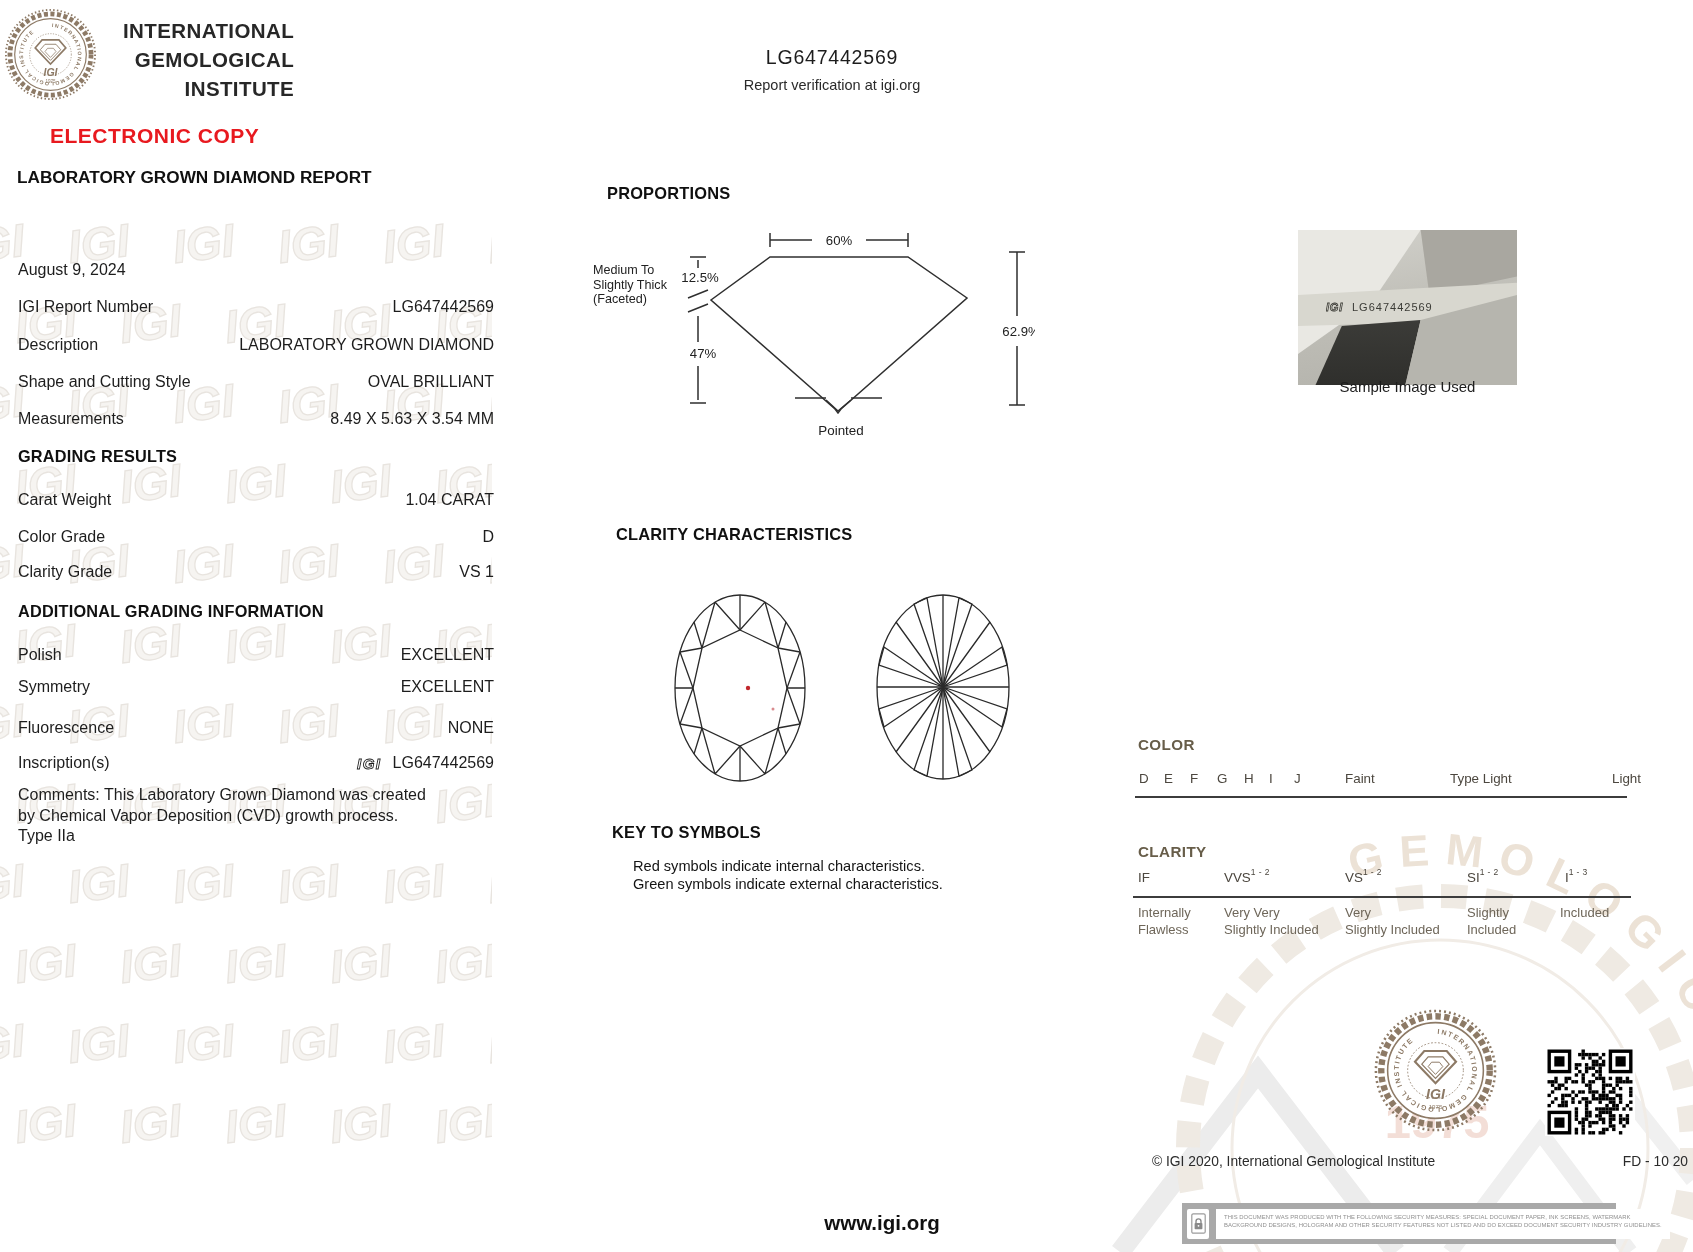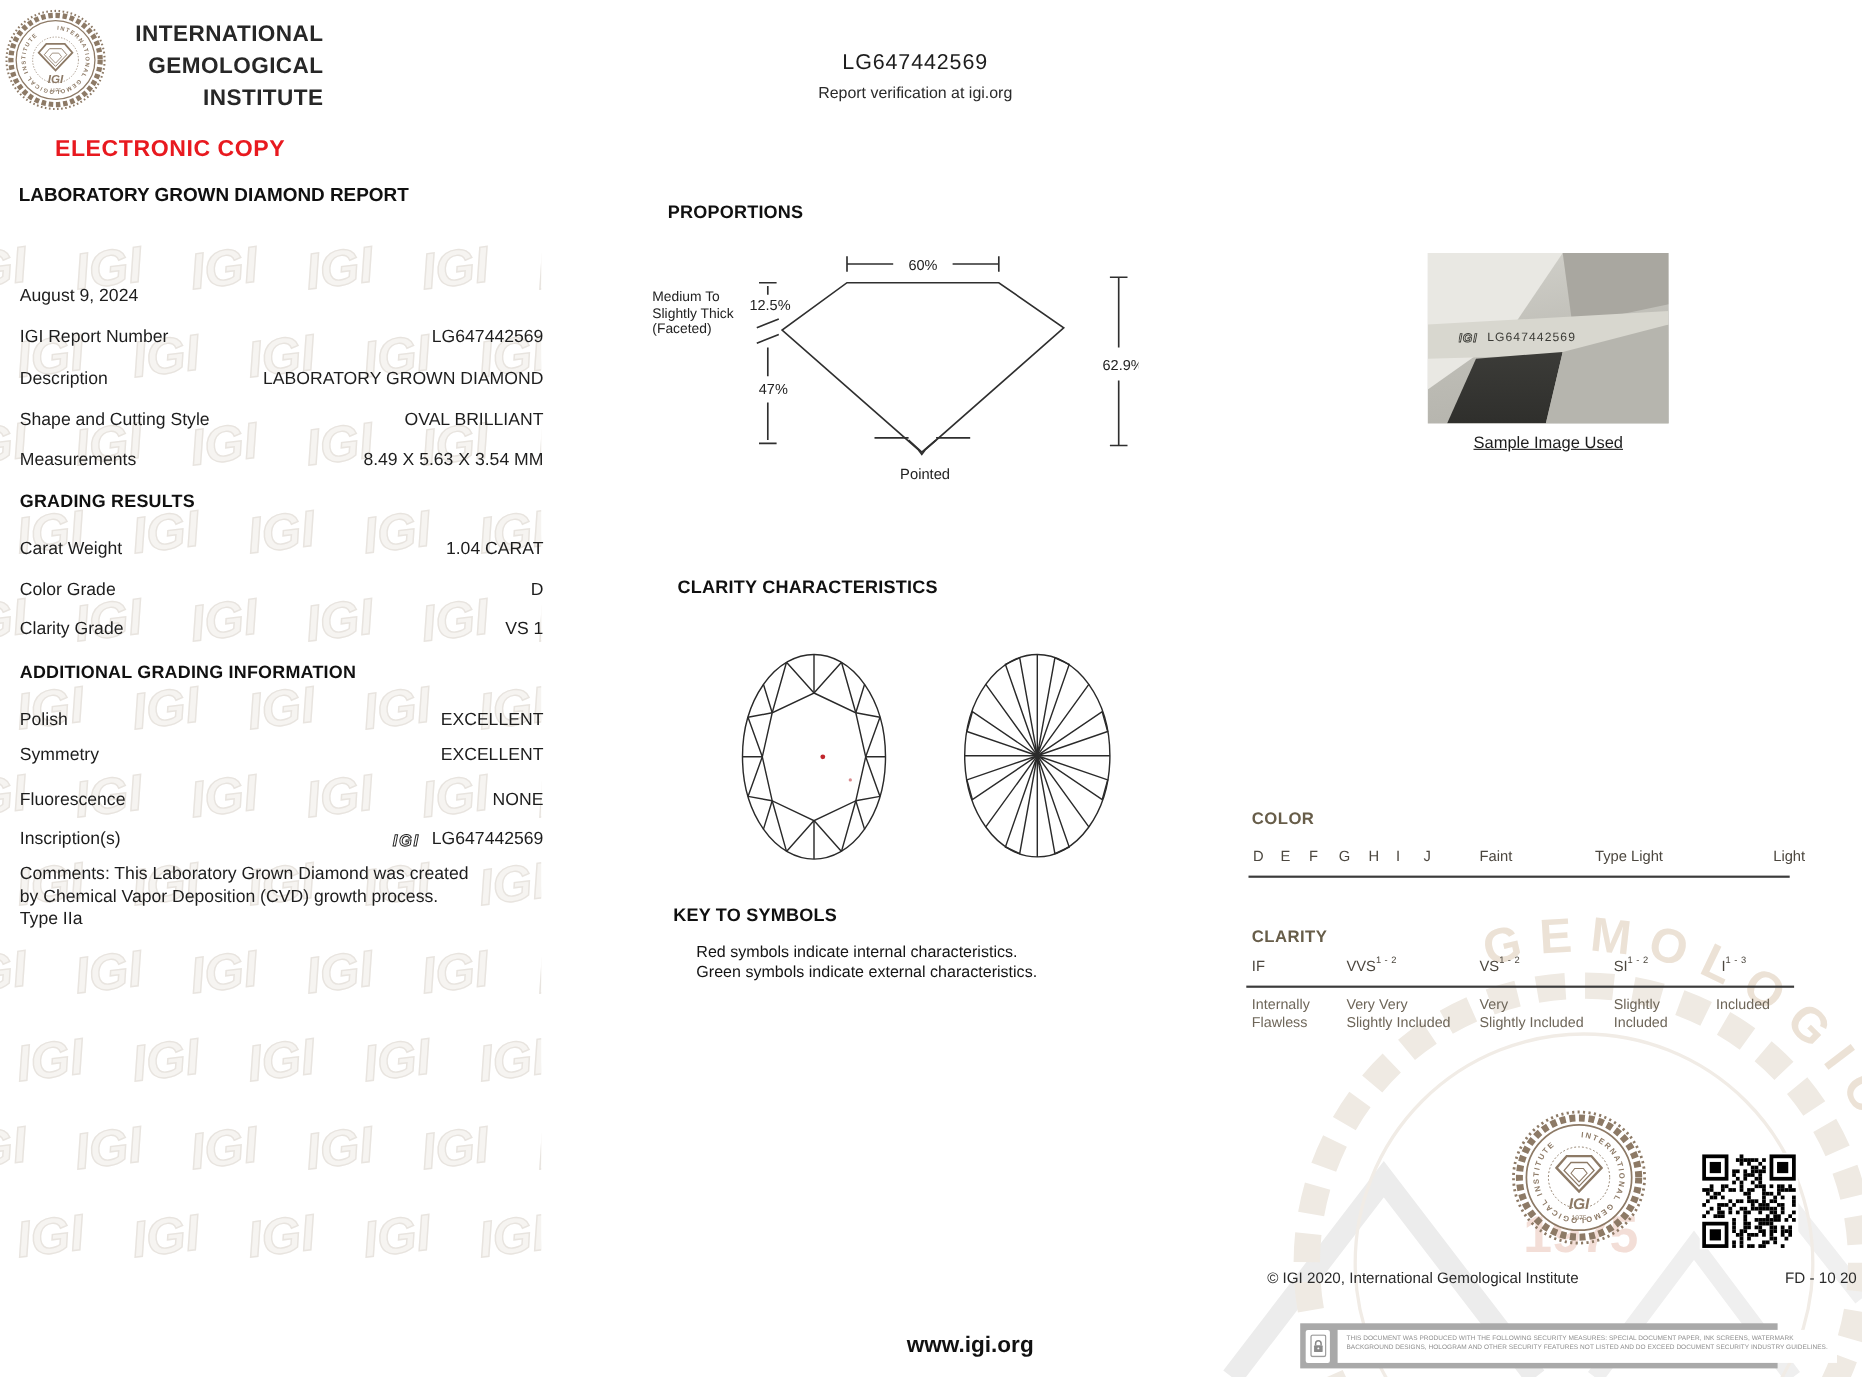--- a/index.html
+++ b/index.html
@@ -23,21 +23,21 @@
   .code{position:absolute;top:869px;font-size:13.4px;color:#4c473f;}
   .code sup{font-size:8.5px;position:relative;top:-2px;letter-spacing:.4px;}
   .desc{position:absolute;top:905px;font-size:13px;line-height:16.5px;color:#6e6659;}
   .hline{position:absolute;height:1.6px;background:#3c3c3c;}
   .keyline{font-size:14.6px;line-height:18.4px;color:#141414;}
   .photo{position:absolute;left:1298px;top:230px;width:219px;height:155px;overflow:hidden;
          background:linear-gradient(170deg,#d3d2cc 0%,#bdbcb5 55%,#b2b1aa 100%);}
   .ph{position:absolute;inset:0;}
   .photo-text{position:absolute;left:28px;top:70px;width:180px;display:flex;align-items:center;gap:4px;
               font-size:11px;color:#3a3a35;letter-spacing:1px;}
-  .caption{position:absolute;left:1298px;top:394px;width:219px;text-align:center;font-size:15px;color:#1d1d1d;text-decoration:underline;}
+  .caption{position:absolute;left:1298px;top:378px;width:219px;text-align:center;font-size:15px;color:#1d1d1d;}
   .copyright{position:absolute;font-size:13.8px;color:#2b2b2b;}
   .website{position:absolute;left:820px;top:1211px;width:124px;text-align:center;
            font-size:20.5px;font-weight:bold;color:#111;}
   .sec-strip{position:absolute;left:1182px;top:1203px;width:434px;height:41px;background:#a9a9a9;
              display:flex;align-items:center;gap:7px;padding:0 5px;box-sizing:border-box;}
   .lockbox{width:22px;height:30px;background:#fff;border-radius:2px;display:flex;align-items:center;justify-content:center;flex:0 0 auto;}
   .sec-text{flex:1;background:#fff;height:30px;box-sizing:border-box;padding:4px 8px 0 8px;}
   .sec-text div{font-size:5.9px;line-height:8.2px;color:#8f8f8f;letter-spacing:.05px;white-space:nowrap;}
   .wmt{font:italic bold 46px "Liberation Sans", sans-serif;fill:#f6f4f1;stroke:#e8e4df;stroke-width:1.3px;}
   svg text{font-family:"Liberation Sans", sans-serif;}

